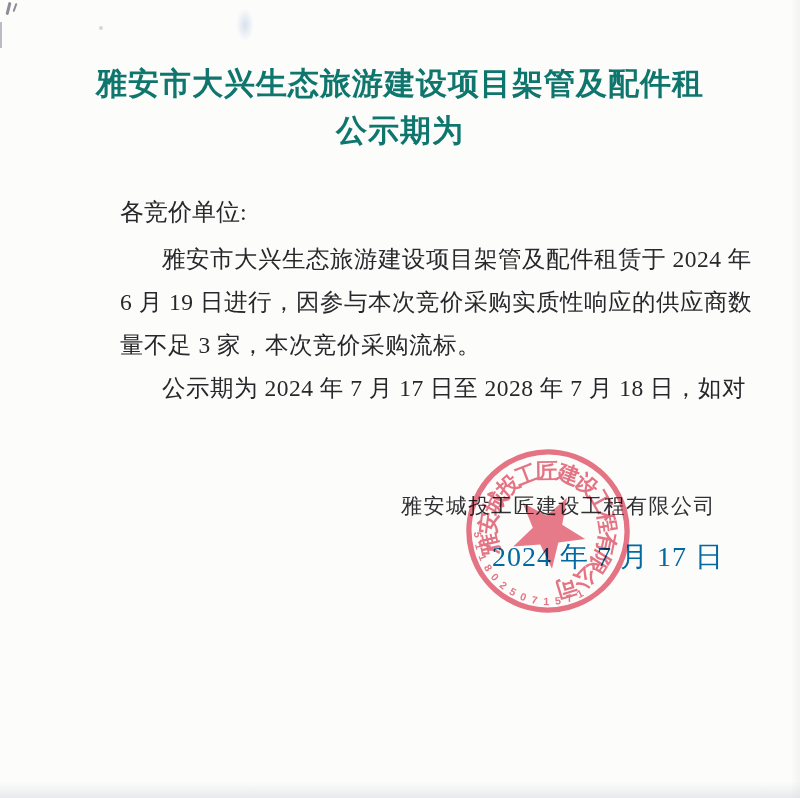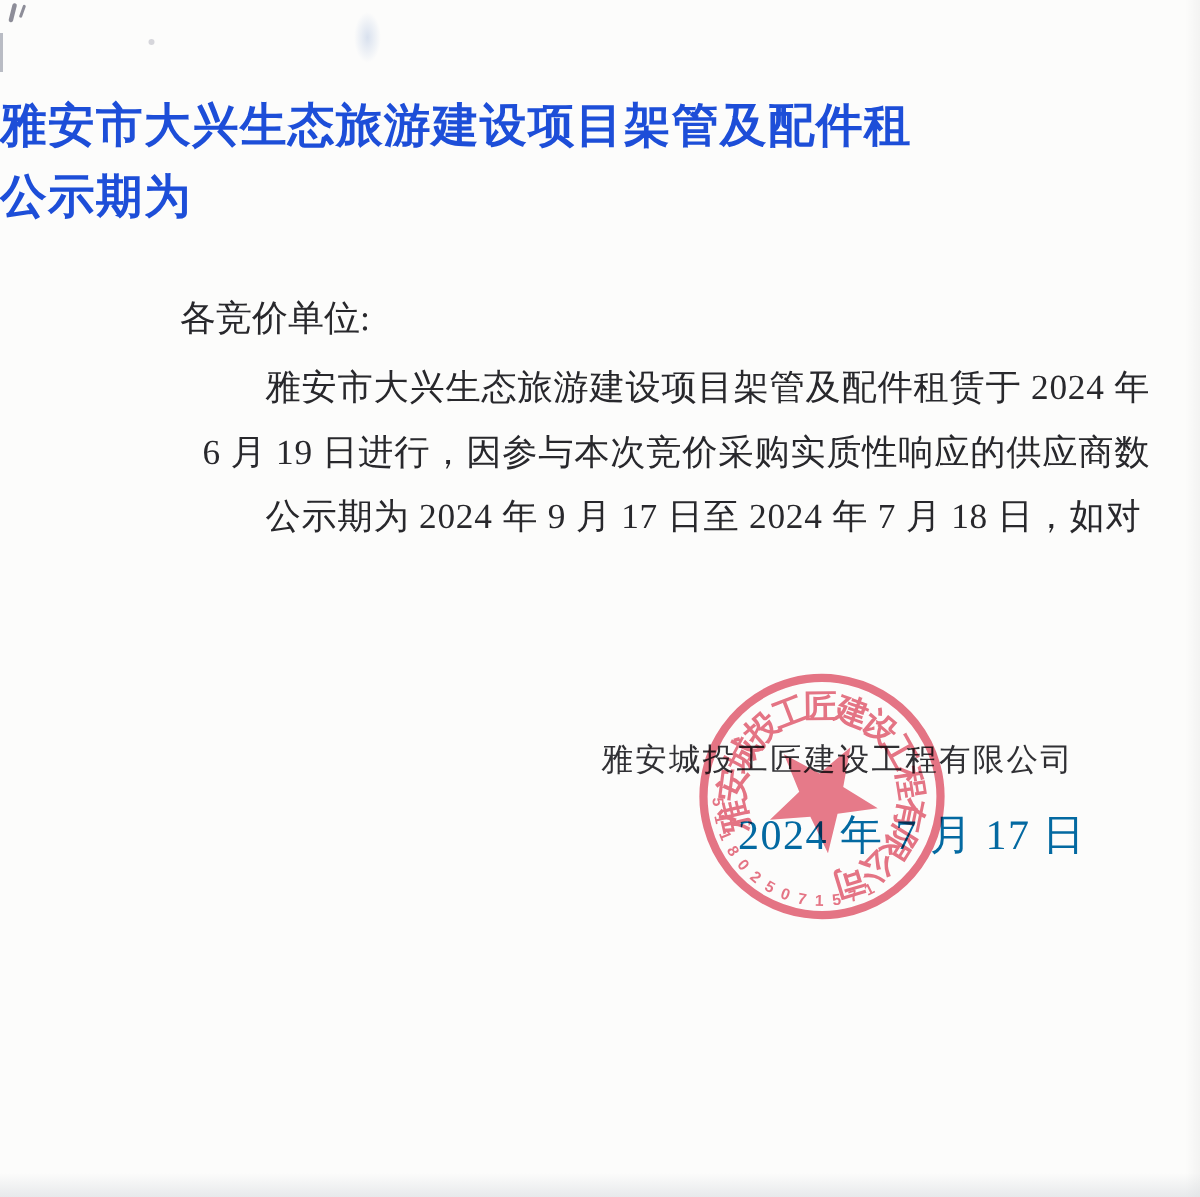--- a/index.html
+++ b/index.html
@@ -6,33 +6,34 @@
   .page {
     position:relative;
     width:800px; height:798px;
     background:#fcfcfb;
     overflow:hidden;
     font-family:"Liberation Serif","DejaVu Serif",serif;
     color:#2a2a2e;
   }
   .title-block {
     position:absolute; top:60px; left:0; right:0;
+    text-align:center;
     font-family:"Liberation Sans","DejaVu Sans",sans-serif;
     font-weight:700;
     font-size:31px; line-height:47px;
-    color:#1d4ed8;
+    color:#0f766e;
     letter-spacing:1px;
   }
   .salutation {
     position:absolute; left:120px; top:196px;
     font-size:24px; color:#28282c;
   }
   .body-block {
     position:absolute; left:120px; top:238px; width:572px;
-    font-size:23.5px; color:#28282c;margin-left:15px;
+    font-size:23.5px; color:#28282c;
   }
   .body-line {
     height:43px; line-height:43px; white-space:nowrap;
     letter-spacing:0.5px;
   }
   .body-line.indent { padding-left:42px; }
   .sig-company {
     position:absolute; left:366px; top:492px;
     font-size:21px; letter-spacing:1.5px; color:#303034;margin-left:35px;
   }
@@ -83,21 +84,22 @@
   <div class="title-block">
     <div>雅安市大兴生态旅游建设项目架管及配件租</div>
     <div>公示期为</div>
   </div>
 
   <div class="salutation">各竞价单位:</div>
 
   <div class="body-block">
     <div class="body-line indent">雅安市大兴生态旅游建设项目架管及配件租赁于 2024 年</div>
     <div class="body-line">6 月 19 日进行，因参与本次竞价采购实质性响应的供应商数</div>
-    <div class="body-line indent">公示期为 2024 年 9 月 17 日至 2024 年 7 月 18 日，如对</div>
+    <div class="body-line">量不足 3 家，本次竞价采购流标。</div>
+    <div class="body-line indent">公示期为 2024 年 7 月 17 日至 2028 年 7 月 18 日，如对</div>
   </div>
 
   <div class="sig-company">雅安城投工匠建设工程有限公司</div>
   <div class="sig-date">2024 年 7 月 17 日</div>
 
   <svg class="seal" viewBox="-100 -100 200 200" xmlns="http://www.w3.org/2000/svg" aria-hidden="true">
       <g transform="rotate(30)">
         <circle r="79" fill="none" stroke="#e2566b" stroke-width="5.5"></circle>
         <polygon points="0.00,-38.00 9.11,-12.54 36.14,-11.74 14.74,4.79 22.34,30.74 0.00,15.50 -22.34,30.74 -14.74,4.79 -36.14,-11.74 -9.11,-12.54" fill="#e14b62" opacity="0.9"></polygon>
         <text transform="rotate(-133) translate(0 -60)" text-anchor="middle" dominant-baseline="central" fill="#e2566b" font-size="22" font-weight="700" font-family="&quot;Liberation Sans&quot;,&quot;DejaVu Sans&quot;,sans-serif">雅</text>

